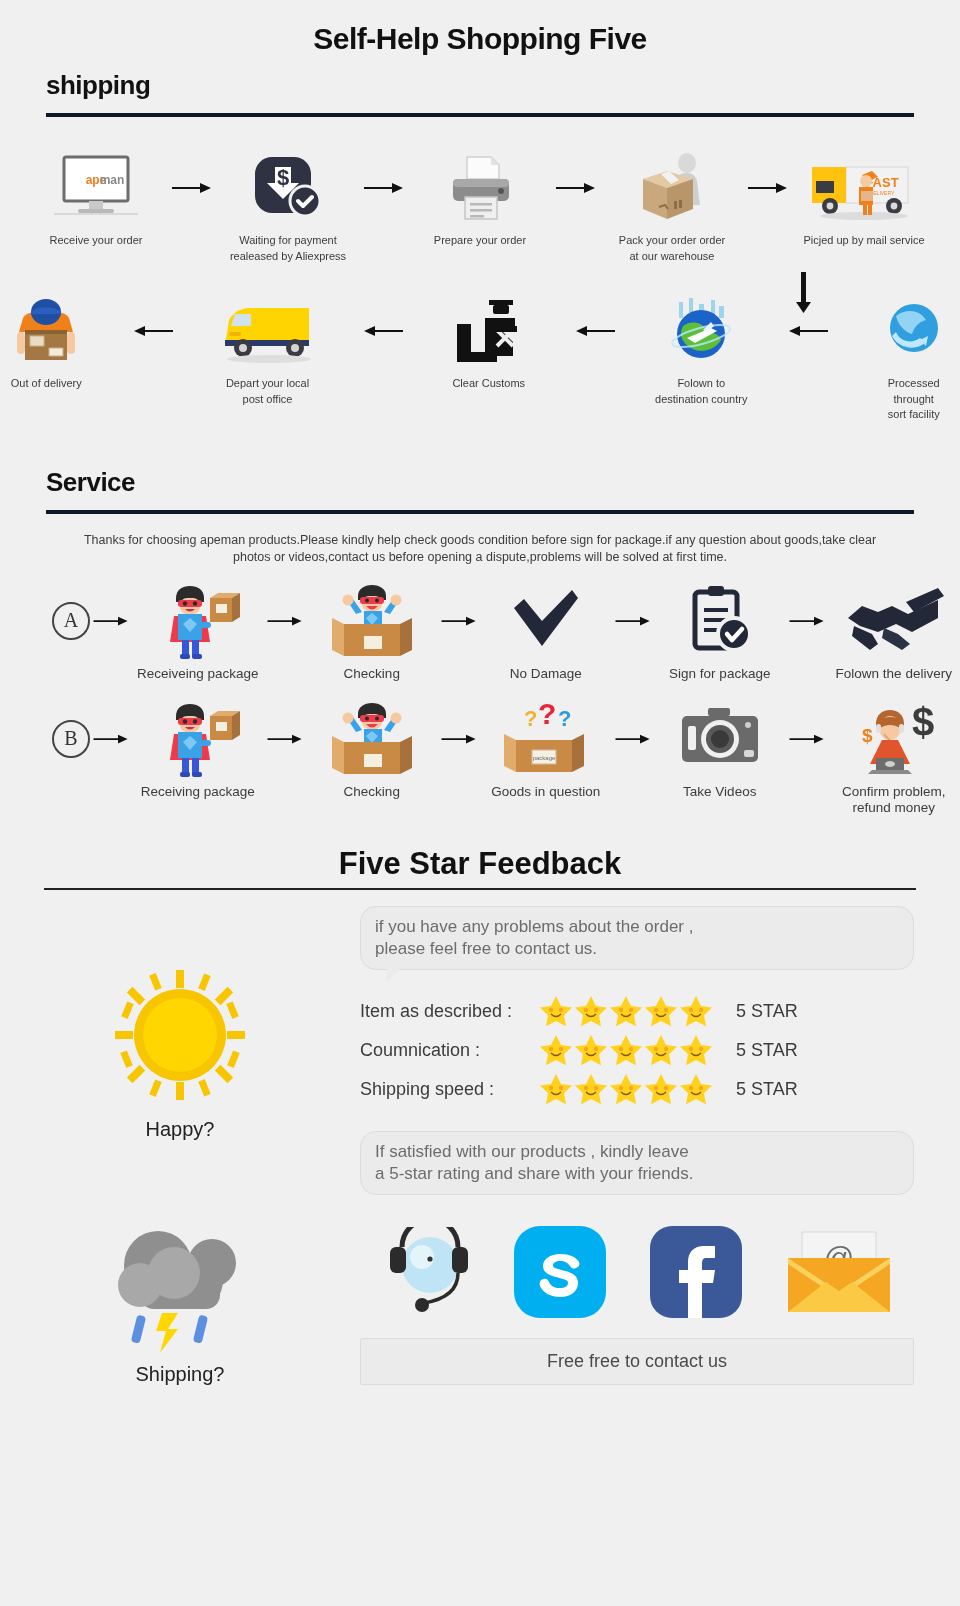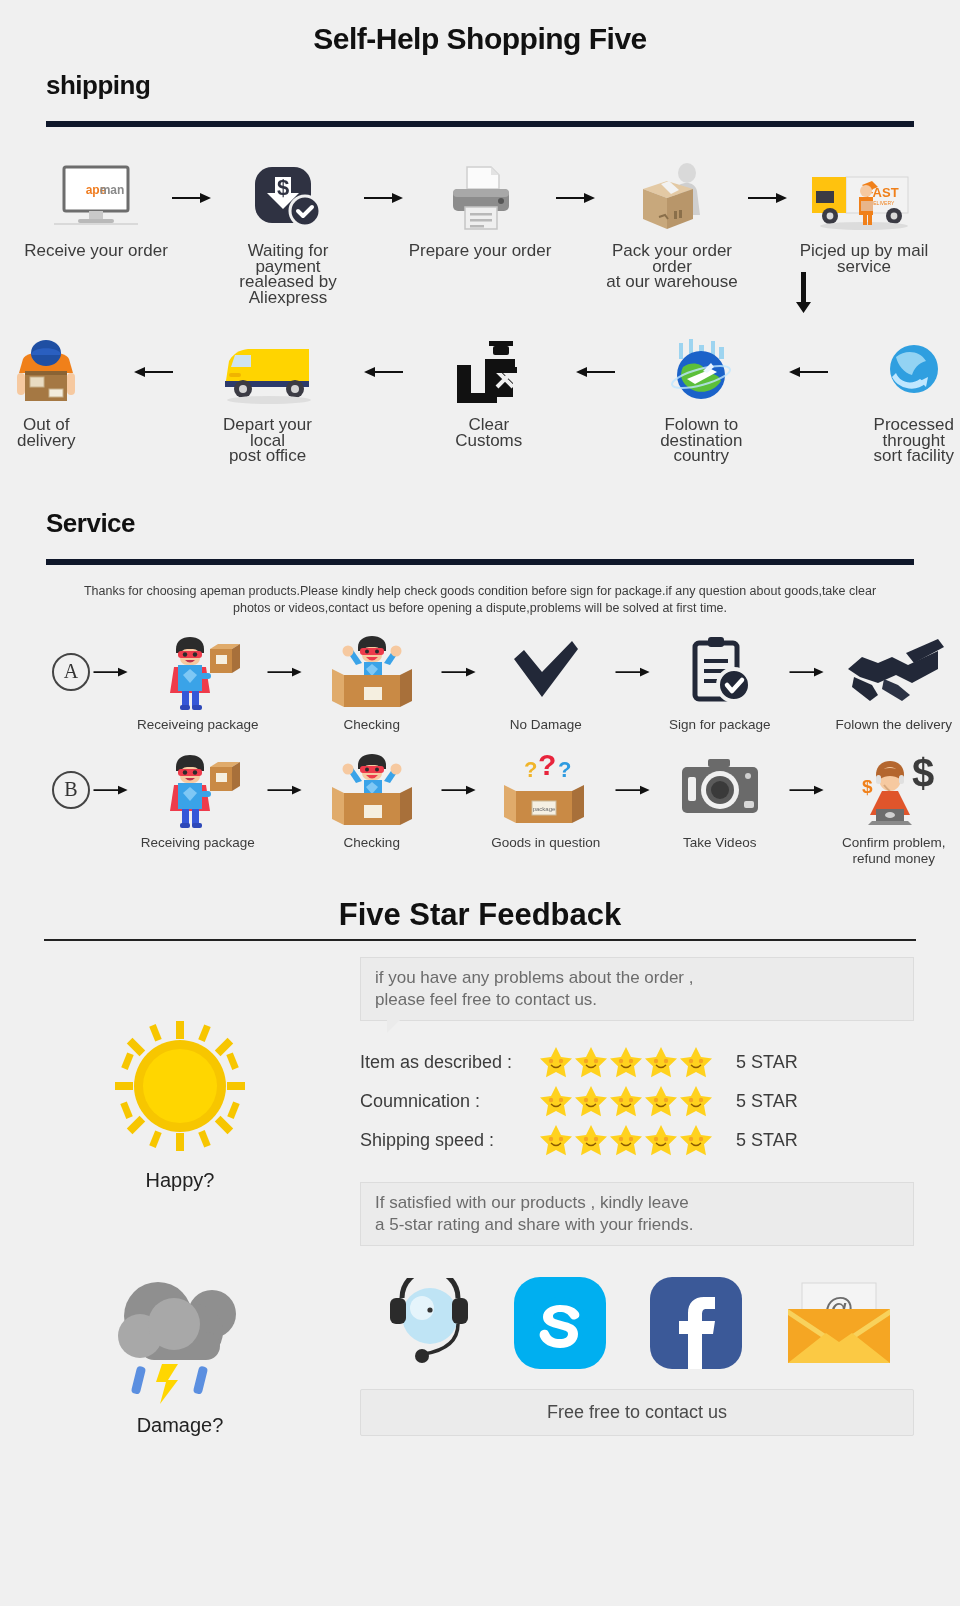--- a/index.html
+++ b/index.html
@@ -13,37 +13,37 @@
   }
   .page{width:960px;height:1606px;position:relative;}
 
   
   .main-title{
     text-align:center;font-size:30px;font-weight:bold;color:#111;
     letter-spacing:-0.5px;padding-top:22px;margin:0;
   }
   .sec-head{
     margin:14px 46px 0 46px;
-    border-bottom:6px solid #0f172a;
-    padding-bottom:20px;
+    border-bottom:4px solid #0f172a;
+    padding-bottom:12px;
   }
   .sec-head h2{
     margin:0;font-size:26px;font-weight:bold;color:#111;letter-spacing:-0.5px;
   }
   .center-head{
     margin:22px 44px 0 44px;
     border-bottom:2px solid #222;padding-bottom:6px;text-align:center;
   }
   .center-head h2{margin:0;font-size:31px;font-weight:bold;color:#111;}
 
   
   .flow{display:flex;align-items:flex-start;justify-content:center;}
   .step{display:flex;flex-direction:column;align-items:center;width:150px;}
   .step .art{height:74px;display:flex;align-items:flex-end;justify-content:center;}
-  .step .cap{margin-top:8px;font-size:17px;line-height:15.5px;text-align:center;color:#3c3c3c;}
+  .step .cap{margin-top:8px;font-size:11px;line-height:15.5px;text-align:center;color:#3c3c3c;}
   .arrow{display:flex;align-items:center;justify-content:center;height:74px;width:42px;}
   .arrow svg{display:block;}
 
   
   #ship-row1{margin-top:34px;}
   #ship-row2{margin-top:30px;gap:40px;}
   .downarrow{position:absolute;left:795px;top:272px;}
 
   
   .svc-note{
@@ -59,21 +59,21 @@
   .svc-row .lead{height:74px;display:flex;align-items:center;}
   .svc-step{display:flex;flex-direction:column;align-items:center;width:134px;}
   .svc-step .art{height:76px;display:flex;align-items:flex-end;justify-content:center;}
   .svc-step .cap{margin-top:6px;font-size:13.5px;line-height:16px;text-align:center;color:#3c3c3c;}
 
   
   .fb{display:flex;margin-top:16px;}
   .fb-left{width:360px;display:flex;flex-direction:column;align-items:center;justify-content:center;}
   .fb-right{flex:1;padding-right:46px;}
   .bubble{
-    position:relative;background:#ebebeb;border:1px solid #dcdcdc;border-radius:0;
+    position:relative;background:#ebebeb;border:1px solid #dcdcdc;border-radius:16px;
     padding:9px 14px;font-size:17px;line-height:22px;color:#6c6c6c;
   }
   .bubble.tail:after{
     content:"";position:absolute;left:26px;bottom:-13px;
     border-width:13px 13px 0 0;border-style:solid;
     border-color:#ebebeb transparent transparent transparent;
   }
   .rate-table{margin-top:22px;}
   .rate-row{display:flex;align-items:center;height:39px;}
   .rate-label{width:178px;font-size:18px;color:#3c3c3c;}
@@ -781,21 +781,21 @@
             <circle cx="40" cy="62" r="22"></circle>
             <circle cx="74" cy="50" r="26"></circle>
           </g>
           <g>
             <rect x="34" y="92" width="9" height="28" rx="4" fill="#5b8fe0" transform="rotate(14 38 106)"></rect>
             <rect x="96" y="92" width="9" height="28" rx="4" fill="#5b8fe0" transform="rotate(14 100 106)"></rect>
             <path d="M62 90l16 0-10 16h10l-18 24 6-22h-10z" fill="#ffd600"></path>
           </g>
         </svg>
       </div>
-      <div class="happy-cap" style="margin-top:6px">Damage?</div>
+      <div class="happy-cap" style="margin-top:6px">Shipping?</div>
     </div>
 
     <div class="contact-right">
       <div class="icons-row">
 
         <div>
           <svg width="92" height="90" viewBox="0 0 92 90">
             <circle cx="50" cy="38" r="28" fill="#bfe4f5"></circle>
             <circle cx="42" cy="30" r="12" fill="#ffffff" opacity="0.6"></circle>
             <circle cx="50" cy="32" r="2.6" fill="#333"></circle>

